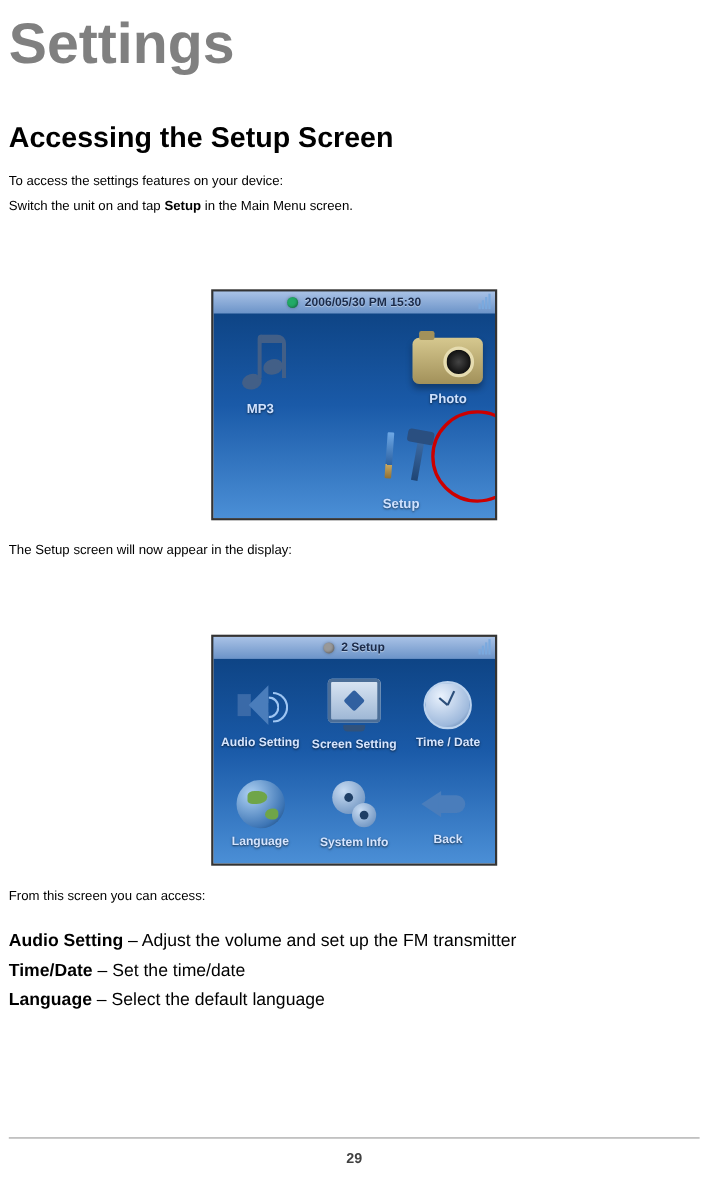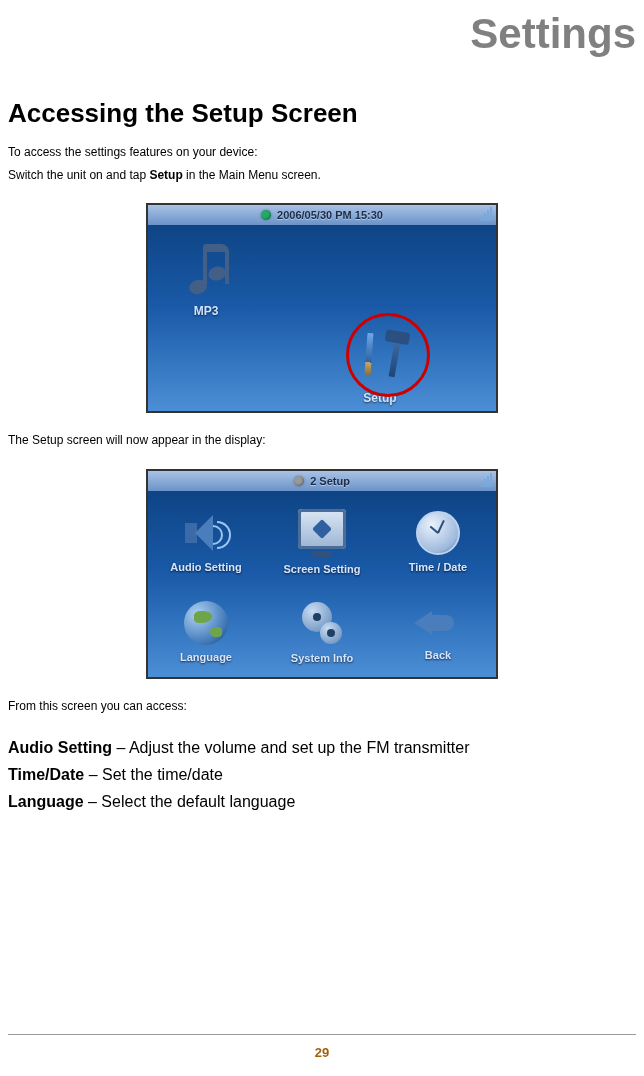--- a/index.html
+++ b/index.html
@@ -6,51 +6,51 @@
     body {
       font-family: Arial, Helvetica, sans-serif;
       width: 644px;
       height: 1076px;
       padding: 10px 8px 0 8px;
       position: relative;
       color: #000;
       background: #fff;
     }
     h1.page-title {
-      font-size: 42px;
+      font-size: 52px;
       font-weight: bold;
       color: #808080;
       margin-bottom: 40px;
       margin-top: 0;
-      text-align: right;
     }
     h2.section-heading {
       font-size: 26px;
       font-weight: bold;
       margin-bottom: 14px;
     }
     p.body-text {
       font-size: 12px;
       line-height: 1.6;
       margin-bottom: 4px;
     }
     .bold { font-weight: bold; }
     .screenshot-wrap {
       text-align: center;
       margin: 18px 0 18px 0;
     }
     .screenshot {
       display: inline-block;
-      width: 352px;
+      width: 260px;
       height: 210px;
       border: 2px solid #333;
       position: relative;
       background: linear-gradient(180deg, #0b3f7d 0%, #1a5aa8 50%, #4b8fd6 100%);
       overflow: hidden;
       vertical-align: middle;
+      margin-top: 48px;
     }
     .screenshot .topbar {
       position: absolute;
       top: 0; left: 0; right: 0;
       height: 20px;
       background: linear-gradient(180deg,#a9c2e6 0%, #6b93c8 100%);
       color: #1b2b4a;
       font-size: 11px;
       font-weight: bold;
       display: flex;
@@ -200,21 +200,21 @@
     .back-arrow::after{content:'';position:absolute;left:16px;top:12px;width:24px;height:16px;background:#4a7dbb;border-radius:0 8px 8px 0;}
 
     .list-block { margin-top: 18px; }
     .list-line { font-size: 16px; line-height: 1.7; }
     .page-number {
       position: absolute;
       left: 0; right: 0;
       bottom: 16px;
       text-align: center;
       font-size: 13px;
-      color: #a16207;
+      color: #404040;
       font-weight: bold;
     }
     .page-number::before{
       content:''; display:block; height:1px;background:#999;margin:0 8px 10px 8px;
     }
   </style>
 </head>
 <body>
 
 <h1 class="page-title">Settings</h1>
@@ -237,20 +237,24 @@
           <span></span>
           <span></span>
         </div>
     </div>
     <div class="mm-grid">
       <div class="mm-cell">
         <div class="note"></div>
         <div class="lbl">MP3</div>
       </div>
       <div class="mm-cell"></div>
+      <div class="mm-cell">
+        <div class="camera"></div>
+        <div class="lbl">Photo</div>
+      </div>
       <div class="mm-cell" style="grid-column:2 / span 2; align-items:center;">
         <div class="tools">
           <div class="screwdriver"></div>
           <div class="hammer"></div>
         </div>
         <div class="lbl">Setup</div>
       </div>
     </div>
     <div class="circle-anno" style="left:198px; top:108px;"></div>
   </div>

